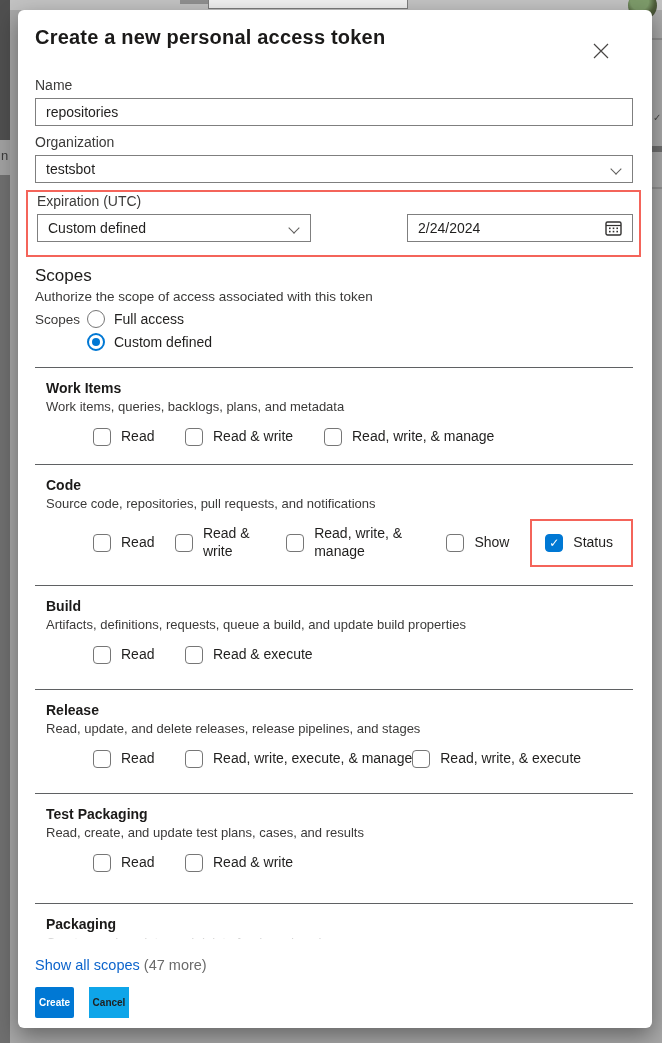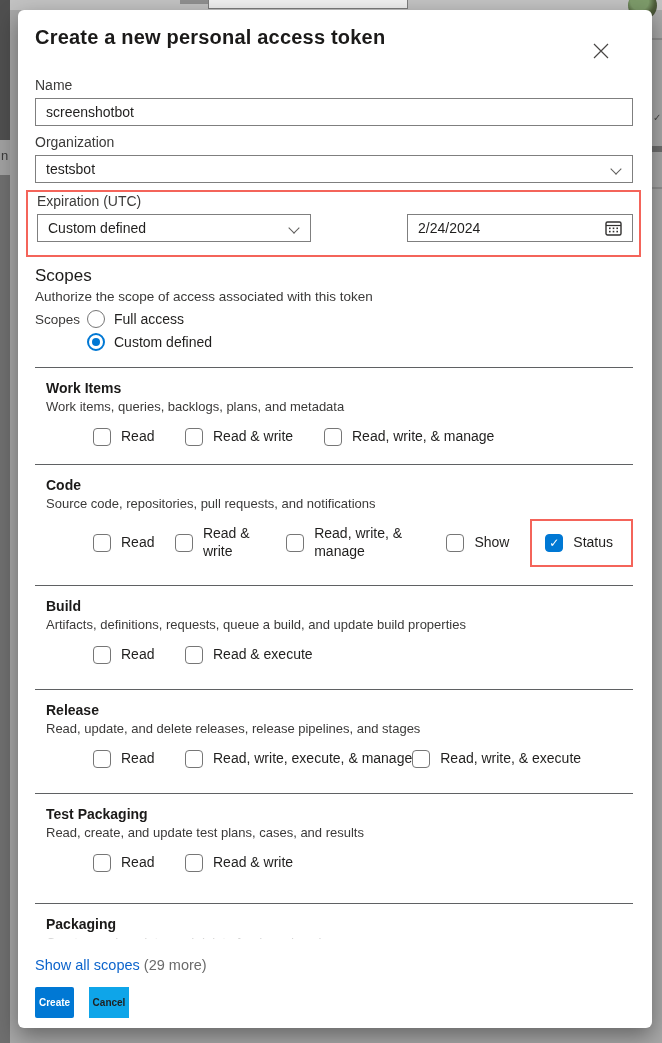--- a/index.html
+++ b/index.html
@@ -127,21 +127,21 @@
   <div class="modal-title">Create a new personal access token</div>
   <button class="close-btn">
     <span>
       <svg width="16" height="16" viewBox="0 0 16 16">
           <path d="M1 1 L15 15 M15 1 L1 15" stroke="#484644" stroke-width="1.2" fill="none"></path>
         </svg>
     </span>
   </button>
 
   <div class="field-label">Name</div>
-  <div class="text-input">screenshotbot</div>
+  <div class="text-input">repositories</div>
 
   <div class="field-label tight">Organization</div>
   <div class="text-input select">
     <span>testsbot</span>
     <span class="chevron"></span>
   </div>
 
   <div class="highlight-box">
     <div class="field-label" style="margin-top:0">Expiration (UTC)</div>
     <div class="exp-row">
@@ -290,19 +290,19 @@
       <div class="clip">
         <div class="sec-desc">Create, read, update, and delete feeds and packages</div>
       </div>
     </div>
 
   </div>
 
   <div class="footer">
     <div class="showall-row">
       <a class="link">Show all scopes</a>
-      <span class="more"> <span>(29 more)</span></span>
+      <span class="more"> <span>(47 more)</span></span>
     </div>
     <button class="btn btn-primary">Create</button>
     <button class="btn btn-secondary">Cancel</button>
   </div>
 
 </div>
 
 </body></html>

